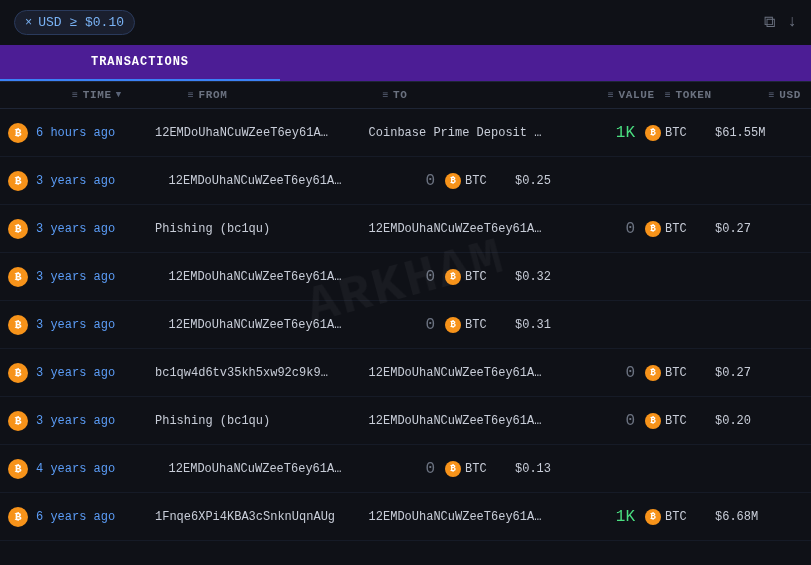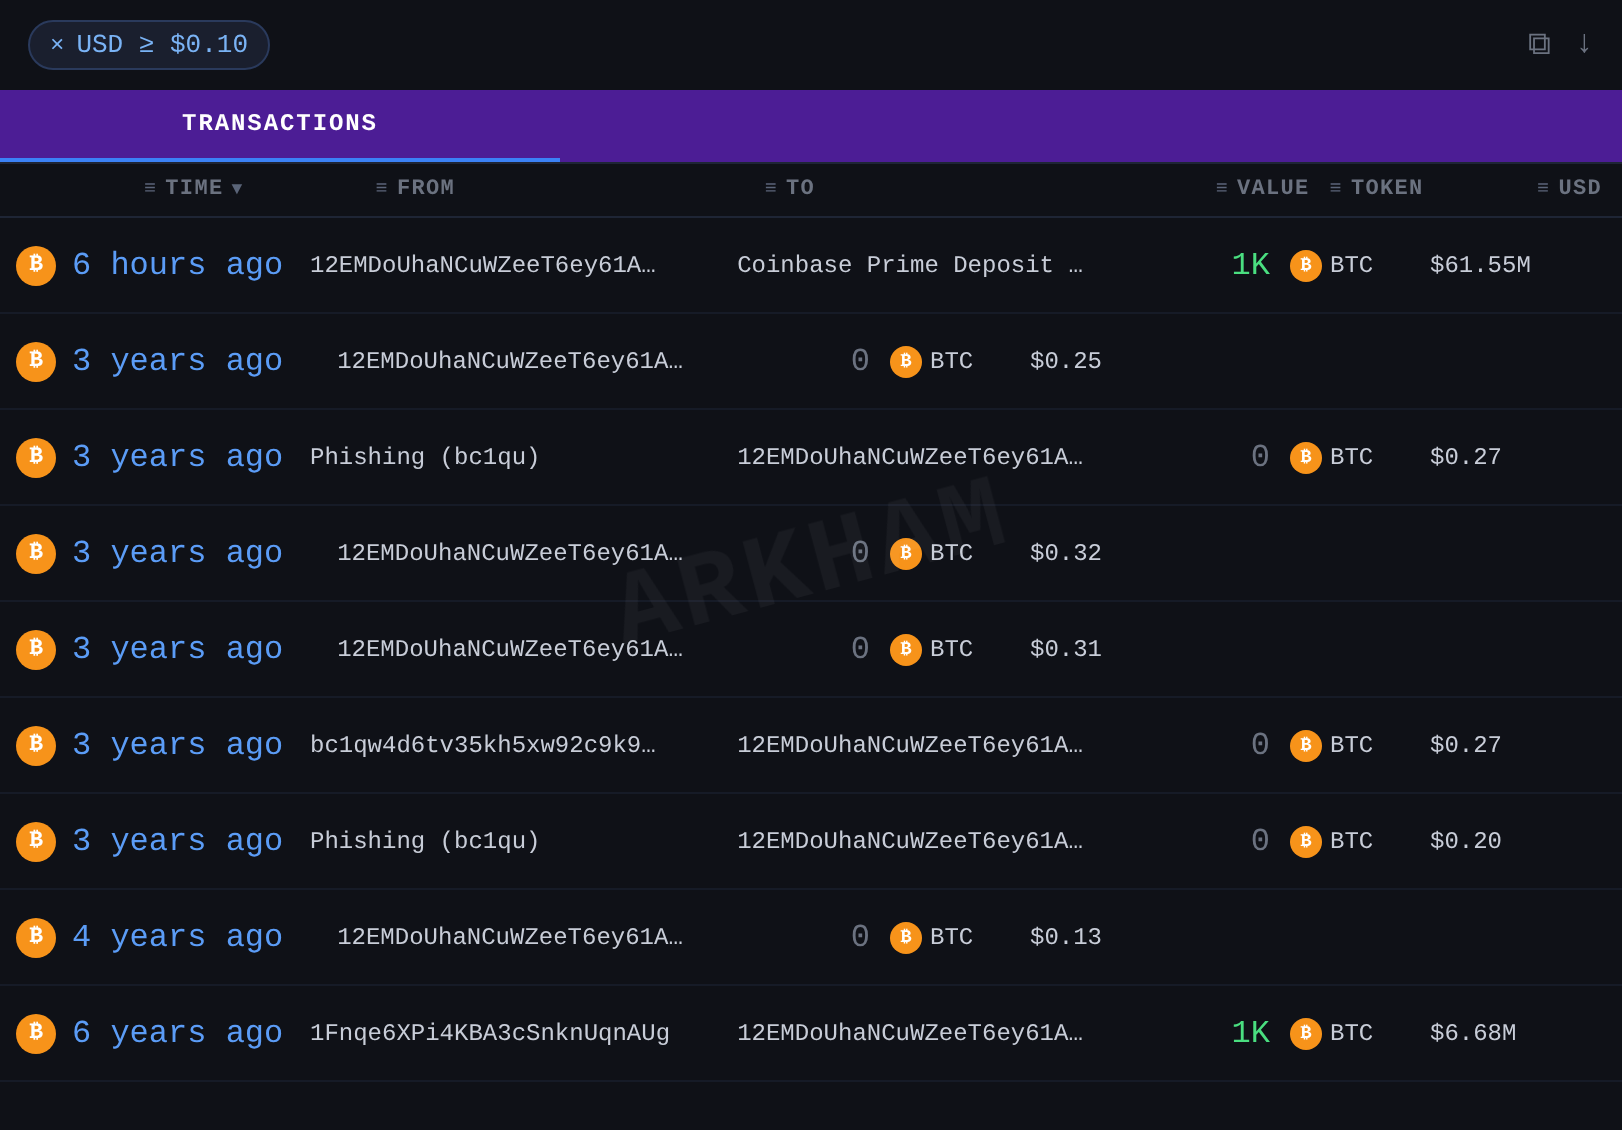--- a/index.html
+++ b/index.html
@@ -129,21 +129,21 @@
       align-items: center;
       justify-content: center;
       font-size: 11px;
       font-weight: 700;
       color: white;
     }
 
     .row-time {
       width: 119px;
       color: #5b9cf6;
-      font-size: 16px;
+      font-size: 12px;
       flex-shrink: 0;
     }
 
     .row-from {
       width: 200px;
       color: #c8cdd8;
       font-size: 12px;
       overflow: hidden;
       text-overflow: ellipsis;
       white-space: nowrap;

